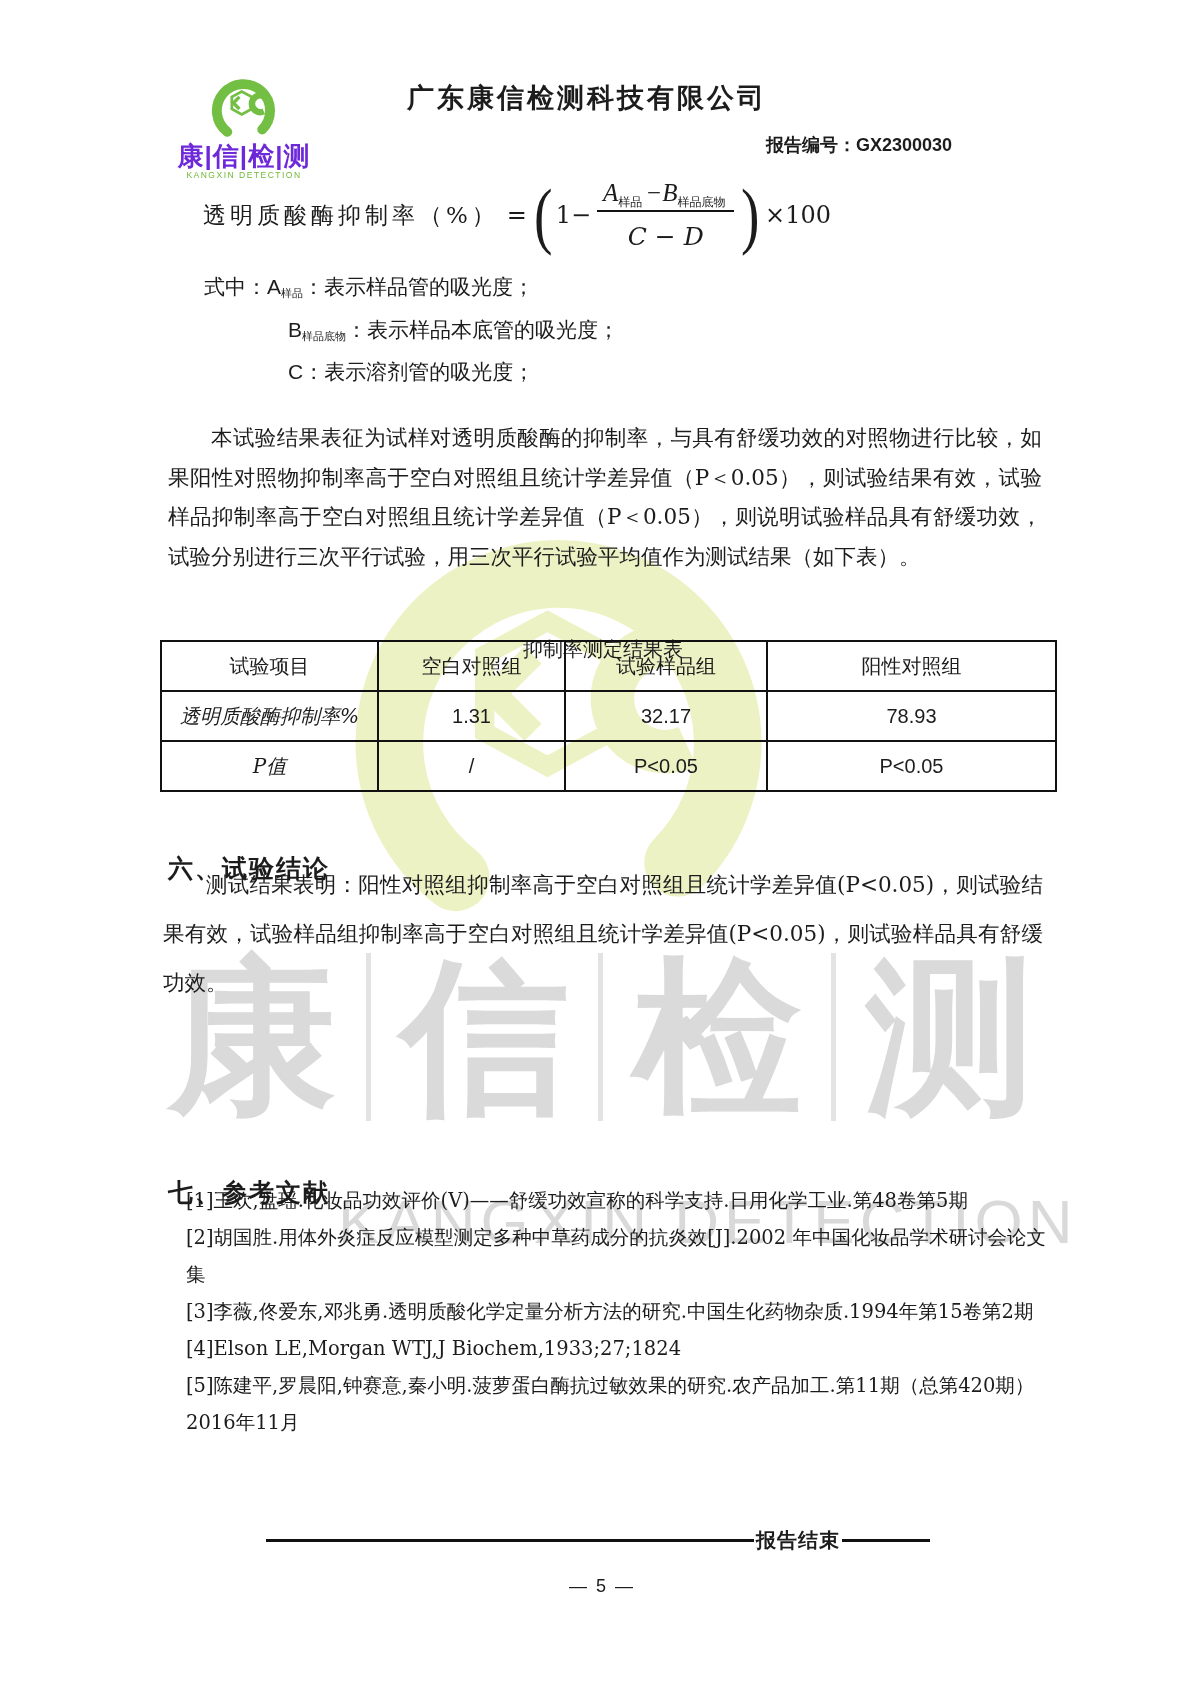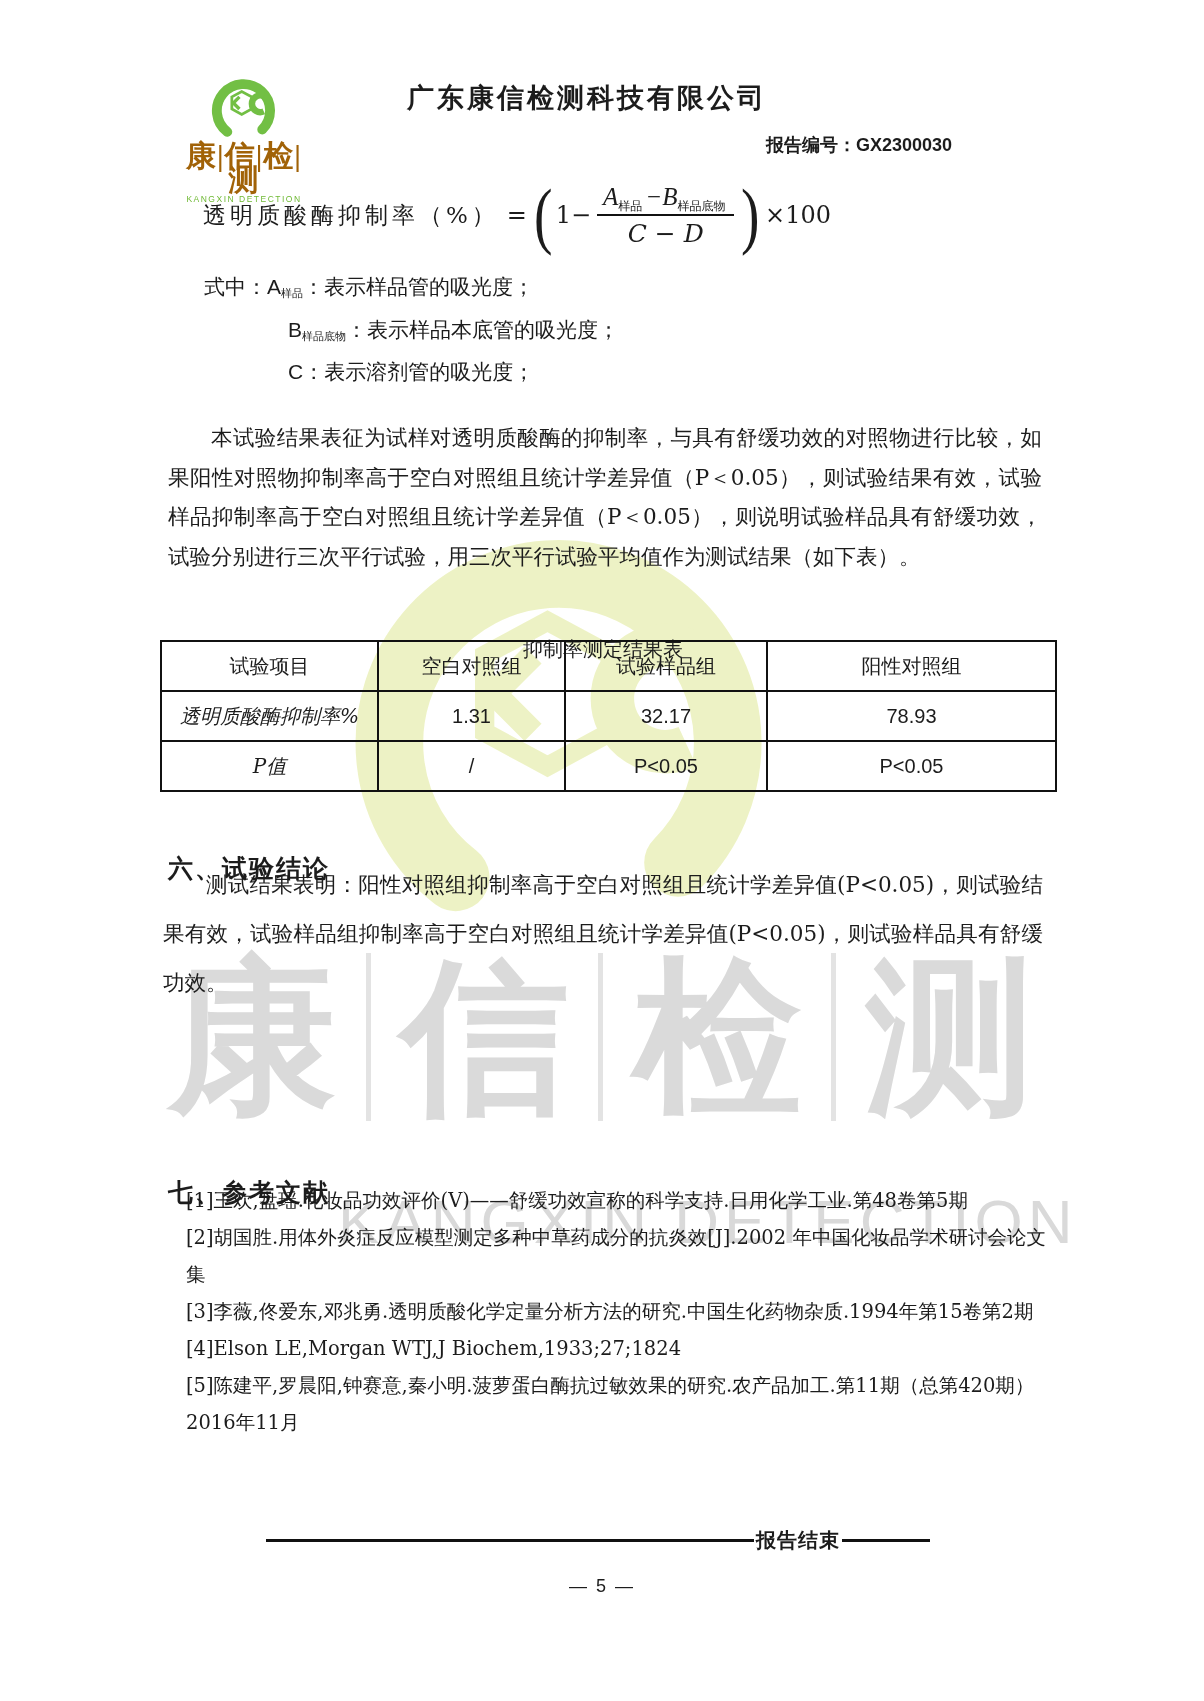--- a/index.html
+++ b/index.html
@@ -11,35 +11,35 @@
     font-family:"DejaVu Serif","Liberation Serif",serif;
     color:#1c1c1c;
     overflow:hidden;
   }
   .layer-content{position:absolute;inset:0;z-index:2;}
   .layer-watermark{position:absolute;inset:0;z-index:1;}
 
   
   .logo-block{position:absolute;left:176px;top:68px;width:136px;text-align:center;}
   .logo-mark{display:block;margin:0 auto;}
-  .logo-cn{font-family:Liberation Serif, serif;font-weight:bold;font-size:30px;letter-spacing:1px;color:#a16207;line-height:24px;}
+  .logo-cn{font-family:Liberation Sans, sans-serif;font-weight:bold;font-size:26px;letter-spacing:1px;color:#6d28d9;line-height:24px;}
   .logo-en{font-family:"Liberation Sans",sans-serif;font-size:8.5px;letter-spacing:1.5px;color:#6fb934;margin-top:2px;}
   .company-title{position:absolute;left:0;right:30px;top:80px;text-align:center;
     font-size:27px;font-weight:bold;letter-spacing:3px;}
   .report-no{position:absolute;top:133px;right:252px;font-size:18px;font-weight:bold;
     font-family:"Liberation Sans",sans-serif;}
 
   
   .formula{position:absolute;left:203px;top:178px;display:flex;align-items:center;font-size:23px;}
   .formula .lhs{letter-spacing:4px;}
   .formula .eq{margin:0 4px 0 8px;font-size:24px;}
   .bigparen{font-size:74px;font-weight:400;line-height:1;transform:scaleX(.75);font-family:"Liberation Serif",serif;}
   .frac{display:inline-flex;flex-direction:column;align-items:center;margin:0 4px;vertical-align:middle;}
   .frac .num{padding:0 6px 3px 6px;border-bottom:2.2px solid #111;display:flex;align-items:flex-end;}
-  .frac .den{padding-top:3px;font-style:italic;font-size:25px;}
+  .frac .den{padding-top:10px;font-style:italic;font-size:25px;}
   .mvar{font-style:italic;font-size:25px;font-family:"Liberation Serif",serif;}
   .msub{font-size:12px;font-style:normal;position:relative;top:4px;margin-right:3px;}
   .one-minus{font-size:24px;margin-right:2px;}
   .times{font-size:24px;margin-left:2px;}
 
   
   .defs{position:absolute;left:204px;top:268px;font-size:21px;line-height:38.5px;}
   .def-line{white-space:nowrap;}
   .def-line .indent{display:inline-block;width:84px;}
   .dsym{font-family:"Liberation Sans",sans-serif;font-size:21px;}

